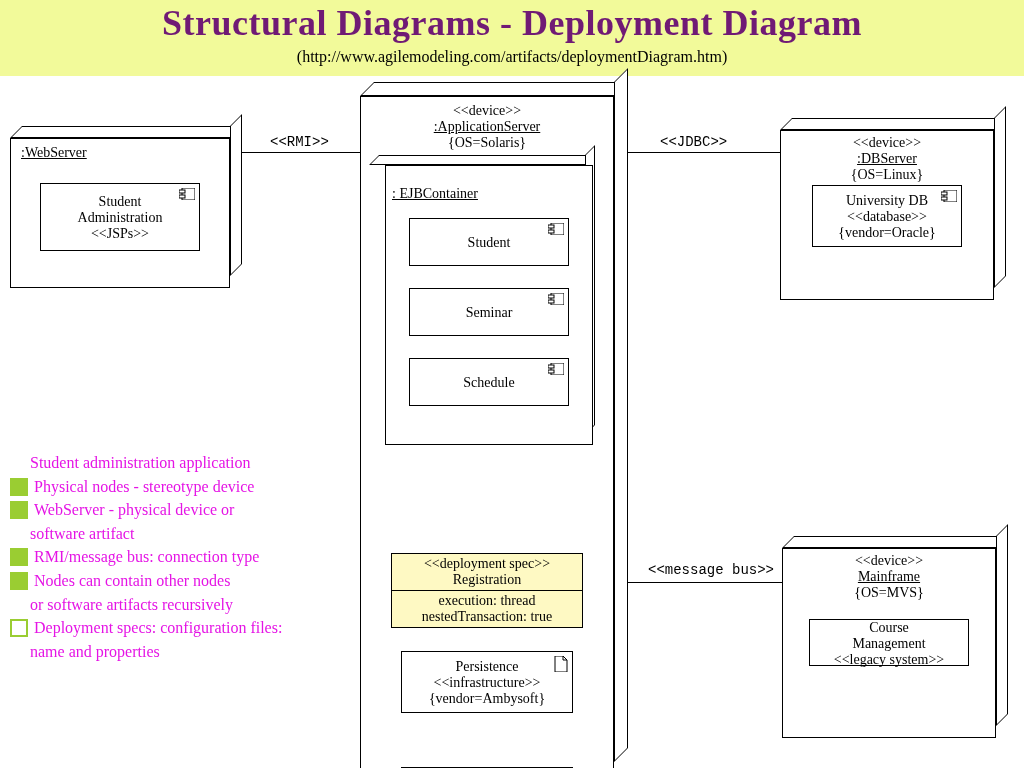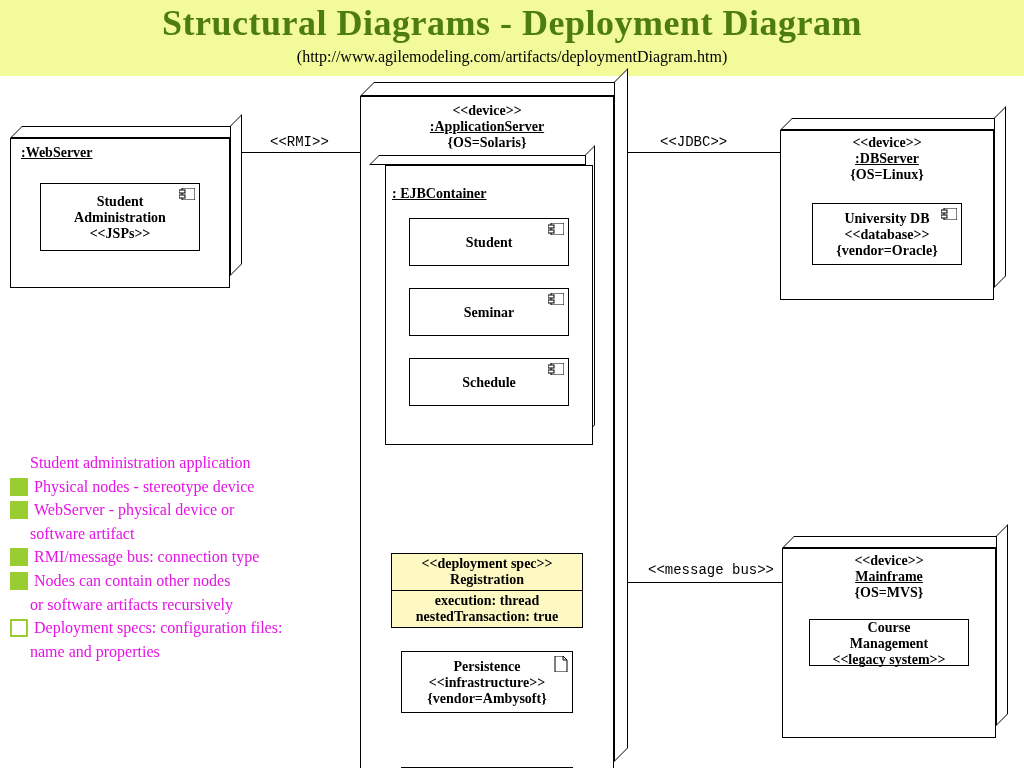--- a/index.html
+++ b/index.html
@@ -1,28 +1,28 @@
 <!DOCTYPE html>
 <html><head>
 <meta charset="utf-8">
 <style>
   html,body{margin:0;padding:0}
   body{width:1024px;height:768px;background:#fff;font-family:"Times New Roman",serif;position:relative;overflow:hidden}
   .hdr{position:absolute;left:0;top:0;width:1024px;height:76px;background:#f2fa9a}
-  .title{position:absolute;left:0;top:2px;width:1024px;text-align:center;font-size:36px;font-weight:bold;color:#4d7c0f;letter-spacing:.5px}
+  .title{position:absolute;left:0;top:2px;width:1024px;text-align:center;font-size:36px;font-weight:bold;color:#701a75;letter-spacing:.5px}
   .sub{position:absolute;left:0;top:48px;width:1024px;text-align:center;font-size:16px;color:#000}
 
   
   .node{position:absolute}
   .node .front{position:absolute;background:#fff;border:1.5px solid #000;box-sizing:border-box}
   .node .top{position:absolute;background:#fff;border:1.5px solid #000;box-sizing:border-box;transform:skewX(-45deg);transform-origin:bottom left}
   .node .side{position:absolute;background:#fff;border:1.5px solid #000;box-sizing:border-box;transform:skewY(-45deg);transform-origin:top left}
 
   .lbl{font-size:14px;font-family:"Times New Roman",serif;text-align:center;white-space:nowrap}
-  .bold{font-weight:bold}
+  .bold{font-weight:normal}
   .und{text-decoration:underline}
 
   
   .comp{position:absolute;background:#fff;border:1.5px solid #000;box-sizing:border-box;padding:6px 4px 4px;display:flex;flex-direction:column;align-items:center;justify-content:center}
   .comp-ic{position:absolute;top:4px;right:4px}
   .spec{position:absolute;background:#fef9c3;border:1.5px solid #000;box-sizing:border-box}
   .spec .shd{border-bottom:1.5px solid #000;padding:2px 0;text-align:center}
   .spec .sbd{padding:2px 6px;font-size:13px}
 
   
@@ -144,21 +144,21 @@
 <div class="hline" style="left:628px;top:152px;width:152px"></div>
 <div class="conn-lbl" style="left:660px;top:134px">&lt;&lt;JDBC&gt;&gt;</div>
 
 <div class="node" style="left:780px;top:130px;">
   <div class="top" style="left:0;top:-12px;width:214px;height:12px"></div>
   <div class="side" style="left:214px;top:-12px;width:12px;height:170px"></div>
   <div class="front" style="left:0;top:0;width:214px;height:170px;padding:4px 6px">
     <div class="lbl bold">&lt;&lt;device&gt;&gt;</div>
     <div class="lbl bold und">:DBServer</div>
     <div class="lbl bold">{OS=Linux}</div>
-    <div class="comp" style="position:relative;margin:20px auto 0;width:150px;height:62px">
+    <div class="comp" style="position:relative;margin:2px auto 0;width:150px;height:62px">
       <svg class="uml-comp comp-ic" viewBox="0 0 16 12">
           <rect x="3" y="0" width="13" height="12"></rect>
           <rect x="0" y="2" width="6" height="3"></rect>
           <rect x="0" y="7" width="6" height="3"></rect>
         </svg>
       <div class="lbl bold">University DB</div>
       <div class="lbl bold">&lt;&lt;database&gt;&gt;</div>
       <div class="lbl bold">{vendor=Oracle}</div>
     </div>
   </div>

